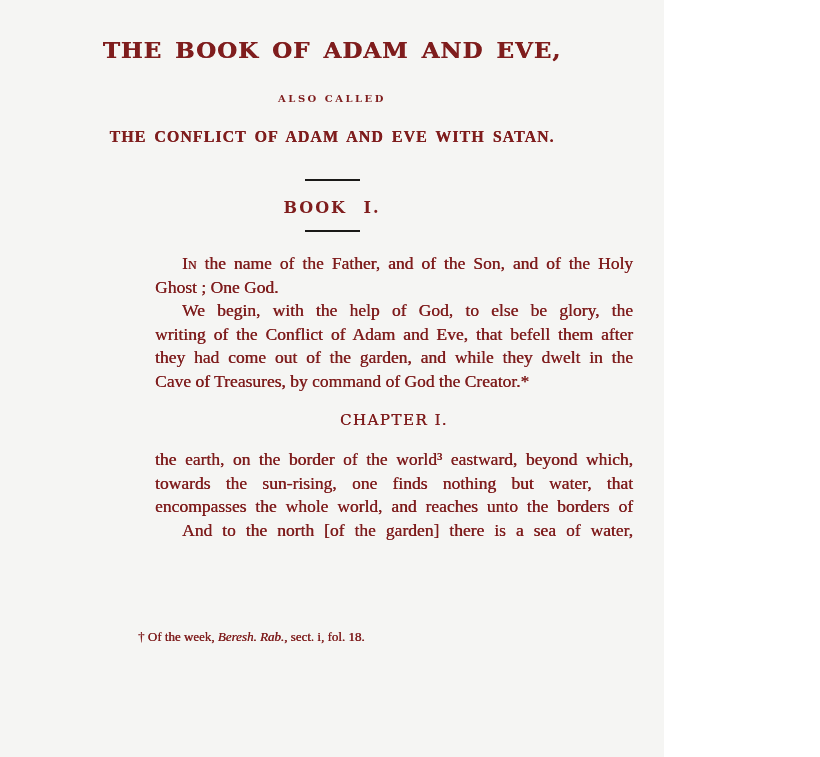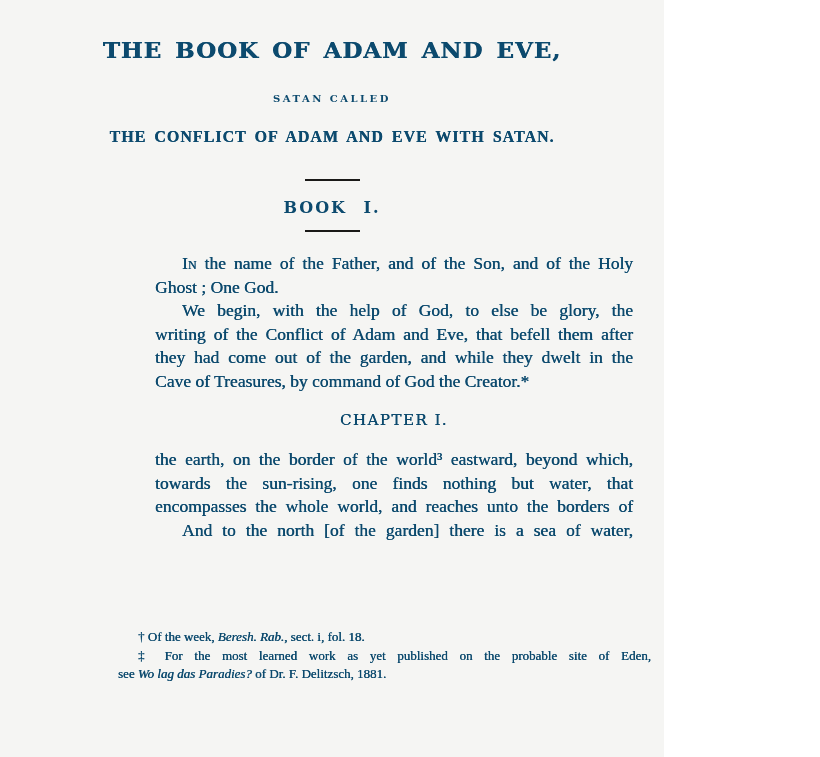--- a/index.html
+++ b/index.html
@@ -1,21 +1,21 @@
 <!DOCTYPE html>
 <html><head>
 <meta charset="utf-8">
 <style>
   html, body { margin: 0; padding: 0; }
   .page {
     position: relative;
     width: 664px;
     height: 757px;
     background: #f5f5f3;
-    color: #0c4a6e;
+    color: #7f1d1d;
     font-family: "Liberation Serif", serif;
     overflow: hidden;
   }
   
   .header { position: absolute; top: 0; left: 0; right: 0; text-align: center; }
   .t1 {
     margin-top: 36px;
     font-family: "DejaVu Serif", serif;
     font-weight: bold;
     font-size: 23px;
@@ -95,21 +95,21 @@
   .footnote { margin: 0; }
   .footnote .line.first { text-indent: 20px; }
 </style>
 </head>
 <body>
 
 <div class="page">
 
   <div class="header">
     <div class="t1">THE BOOK OF ADAM AND EVE,</div>
-    <div class="also">SATAN CALLED</div>
+    <div class="also">ALSO CALLED</div>
     <div class="t2">THE CONFLICT OF ADAM AND EVE WITH SATAN.</div>
     <div class="rule"></div>
     <div class="book">BOOK I.</div>
     <div class="rule bottom"></div>
   </div>
 
   <div class="body-text">
       <div class="paragraph">
         <div class="line first"><span class="sc">In</span><span> the name of the Father, and of the Son, and of the Holy</span></div>
         <div class="line last"><span>Ghost ; One God.</span></div>
@@ -128,19 +128,15 @@
       </div>
       <div class="paragraph">
         <div class="line first"><span>And to the north [of the garden] there is a sea of water,</span></div>
       </div>
     </div>
 
   <div class="footnotes">
       <div class="footnote">
         <div class="line first last"><span>† Of the week, </span><span class="it">Beresh. Rab.</span><span>, sect. i, fol. 18.</span></div>
       </div>
-      <div class="footnote">
-        <div class="line first"><span>‡ For the most learned work as yet published on the probable site of Eden,</span></div>
-        <div class="line last"><span>see </span><span class="it">Wo lag das Paradies?</span><span> of Dr. F. Delitzsch, 1881.</span></div>
-      </div>
     </div>
 
 </div>
 
 </body></html>

